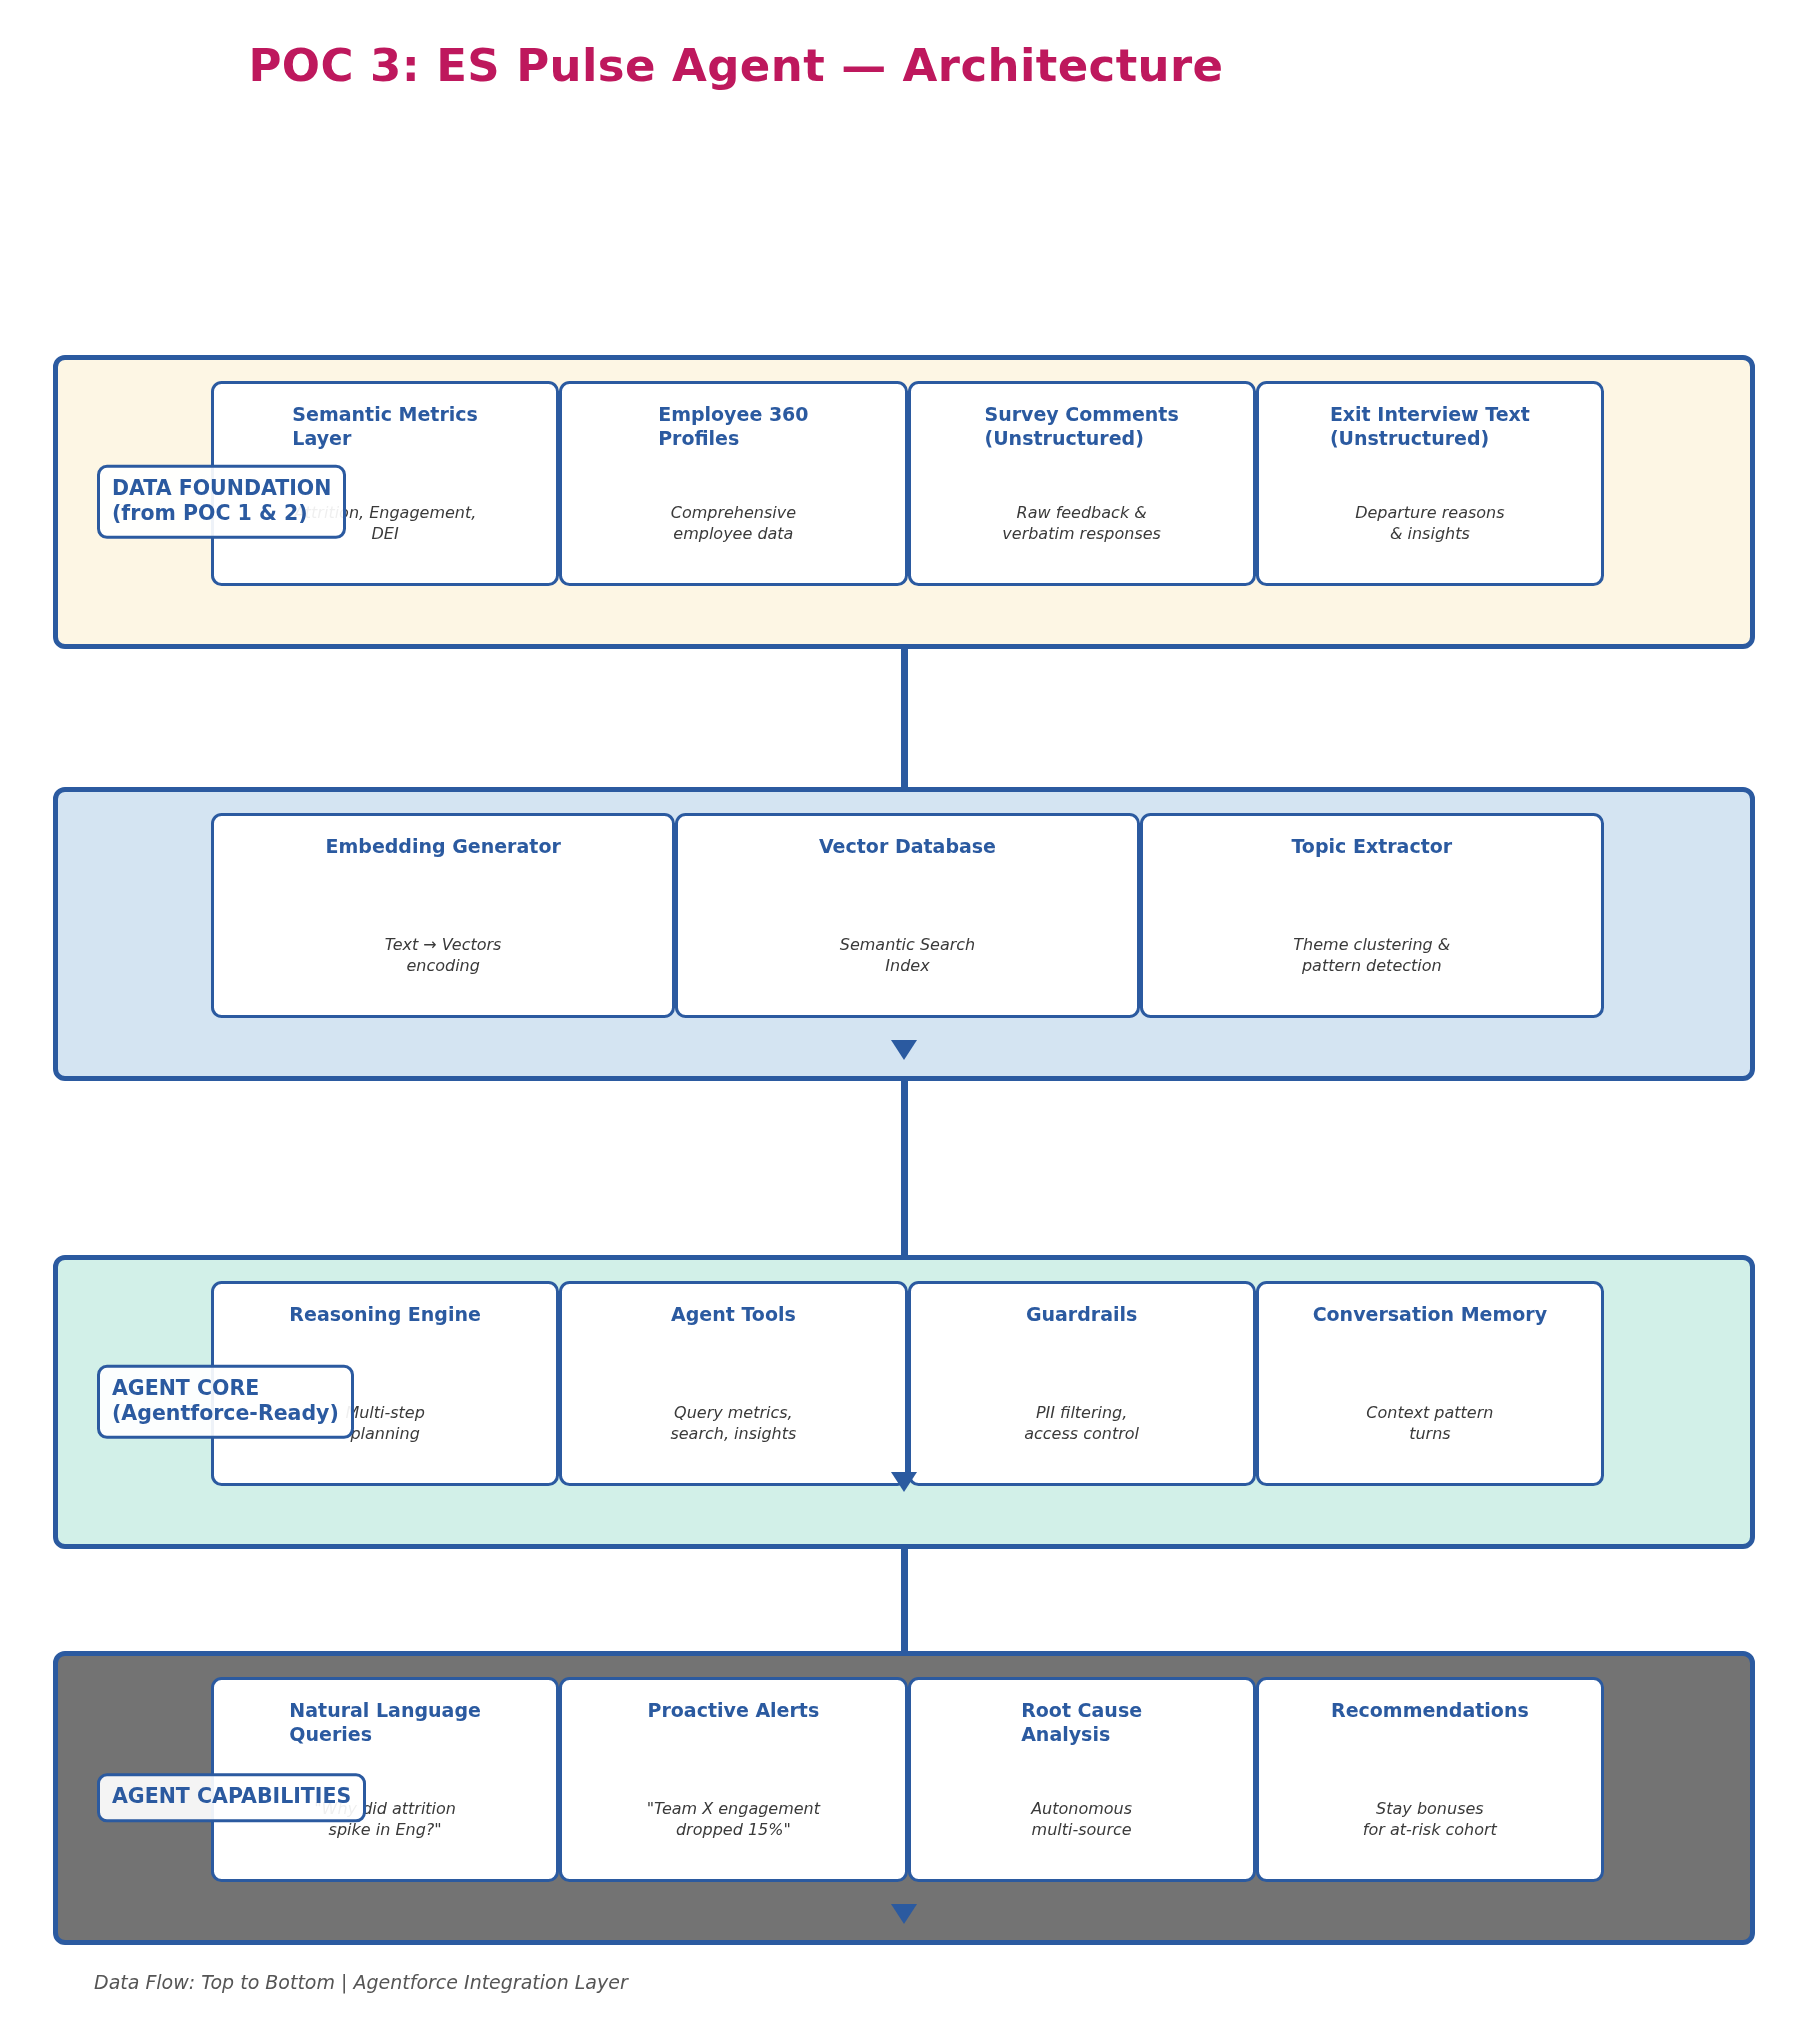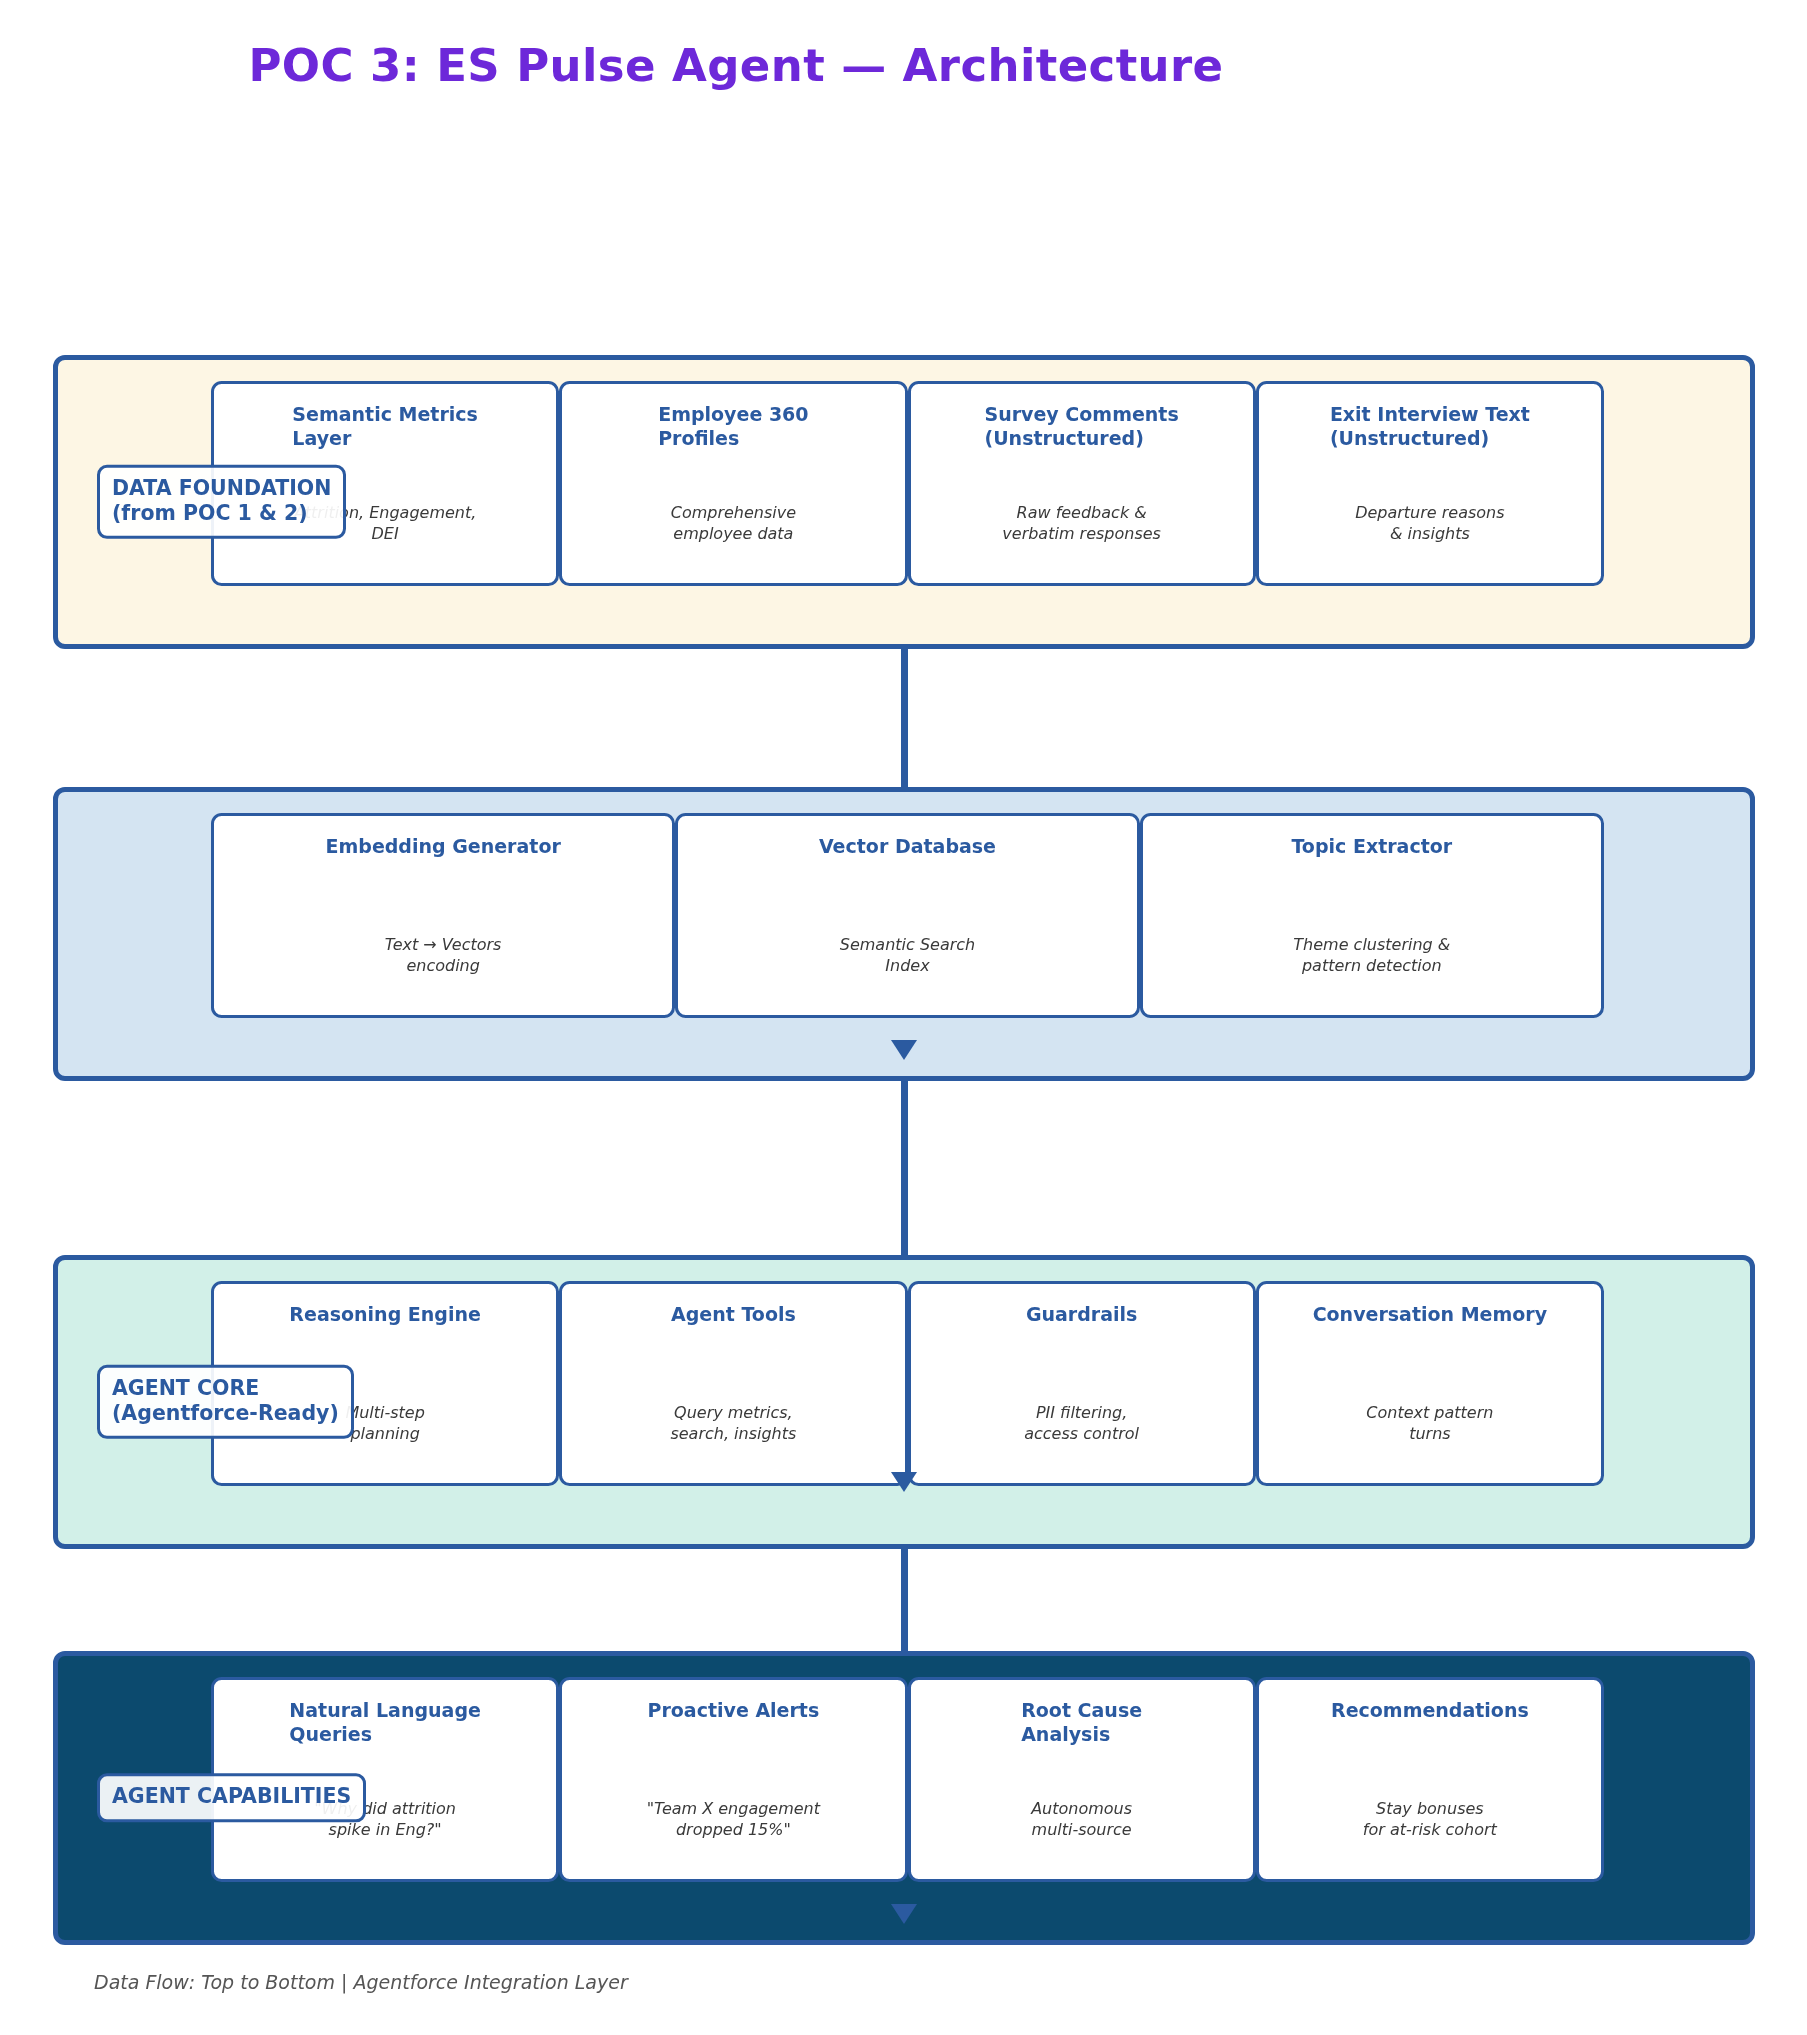--- a/index.html
+++ b/index.html
@@ -17,21 +17,21 @@
 
   
   .page-title {
     position: absolute;
     top: 39px;
     left: 0;
     width: 1472px;
     text-align: center;
     font-size: 45px;
     font-weight: bold;
-    color: #6d28d9;
+    color: #be185d;
     letter-spacing: 0.4px;
   }
 
   
   .diagram {
     position: absolute;
     left: 0;
     top: 0;
     width: 1808px;
     height: 2035px;
@@ -241,21 +241,21 @@
       <div class="card">
         <div class="card-title">Conversation Memory</div>
         <div class="card-sub">Context pattern
 turns</div>
       </div>
     </div>
     <div class="band-label">AGENT CORE
 (Agentforce-Ready)</div>
   </div>
 
-  <div class="band band-4" style="background:#0c4a6e;">
+  <div class="band band-4" style="background:#737373;">
     <div class="card-row">
       <div class="card">
         <div class="card-title">Natural Language
 Queries</div>
         <div class="card-sub">"Why did attrition
 spike in Eng?"</div>
       </div>
       <div class="card">
         <div class="card-title">Proactive Alerts</div>
         <div class="card-sub">"Team X engagement

